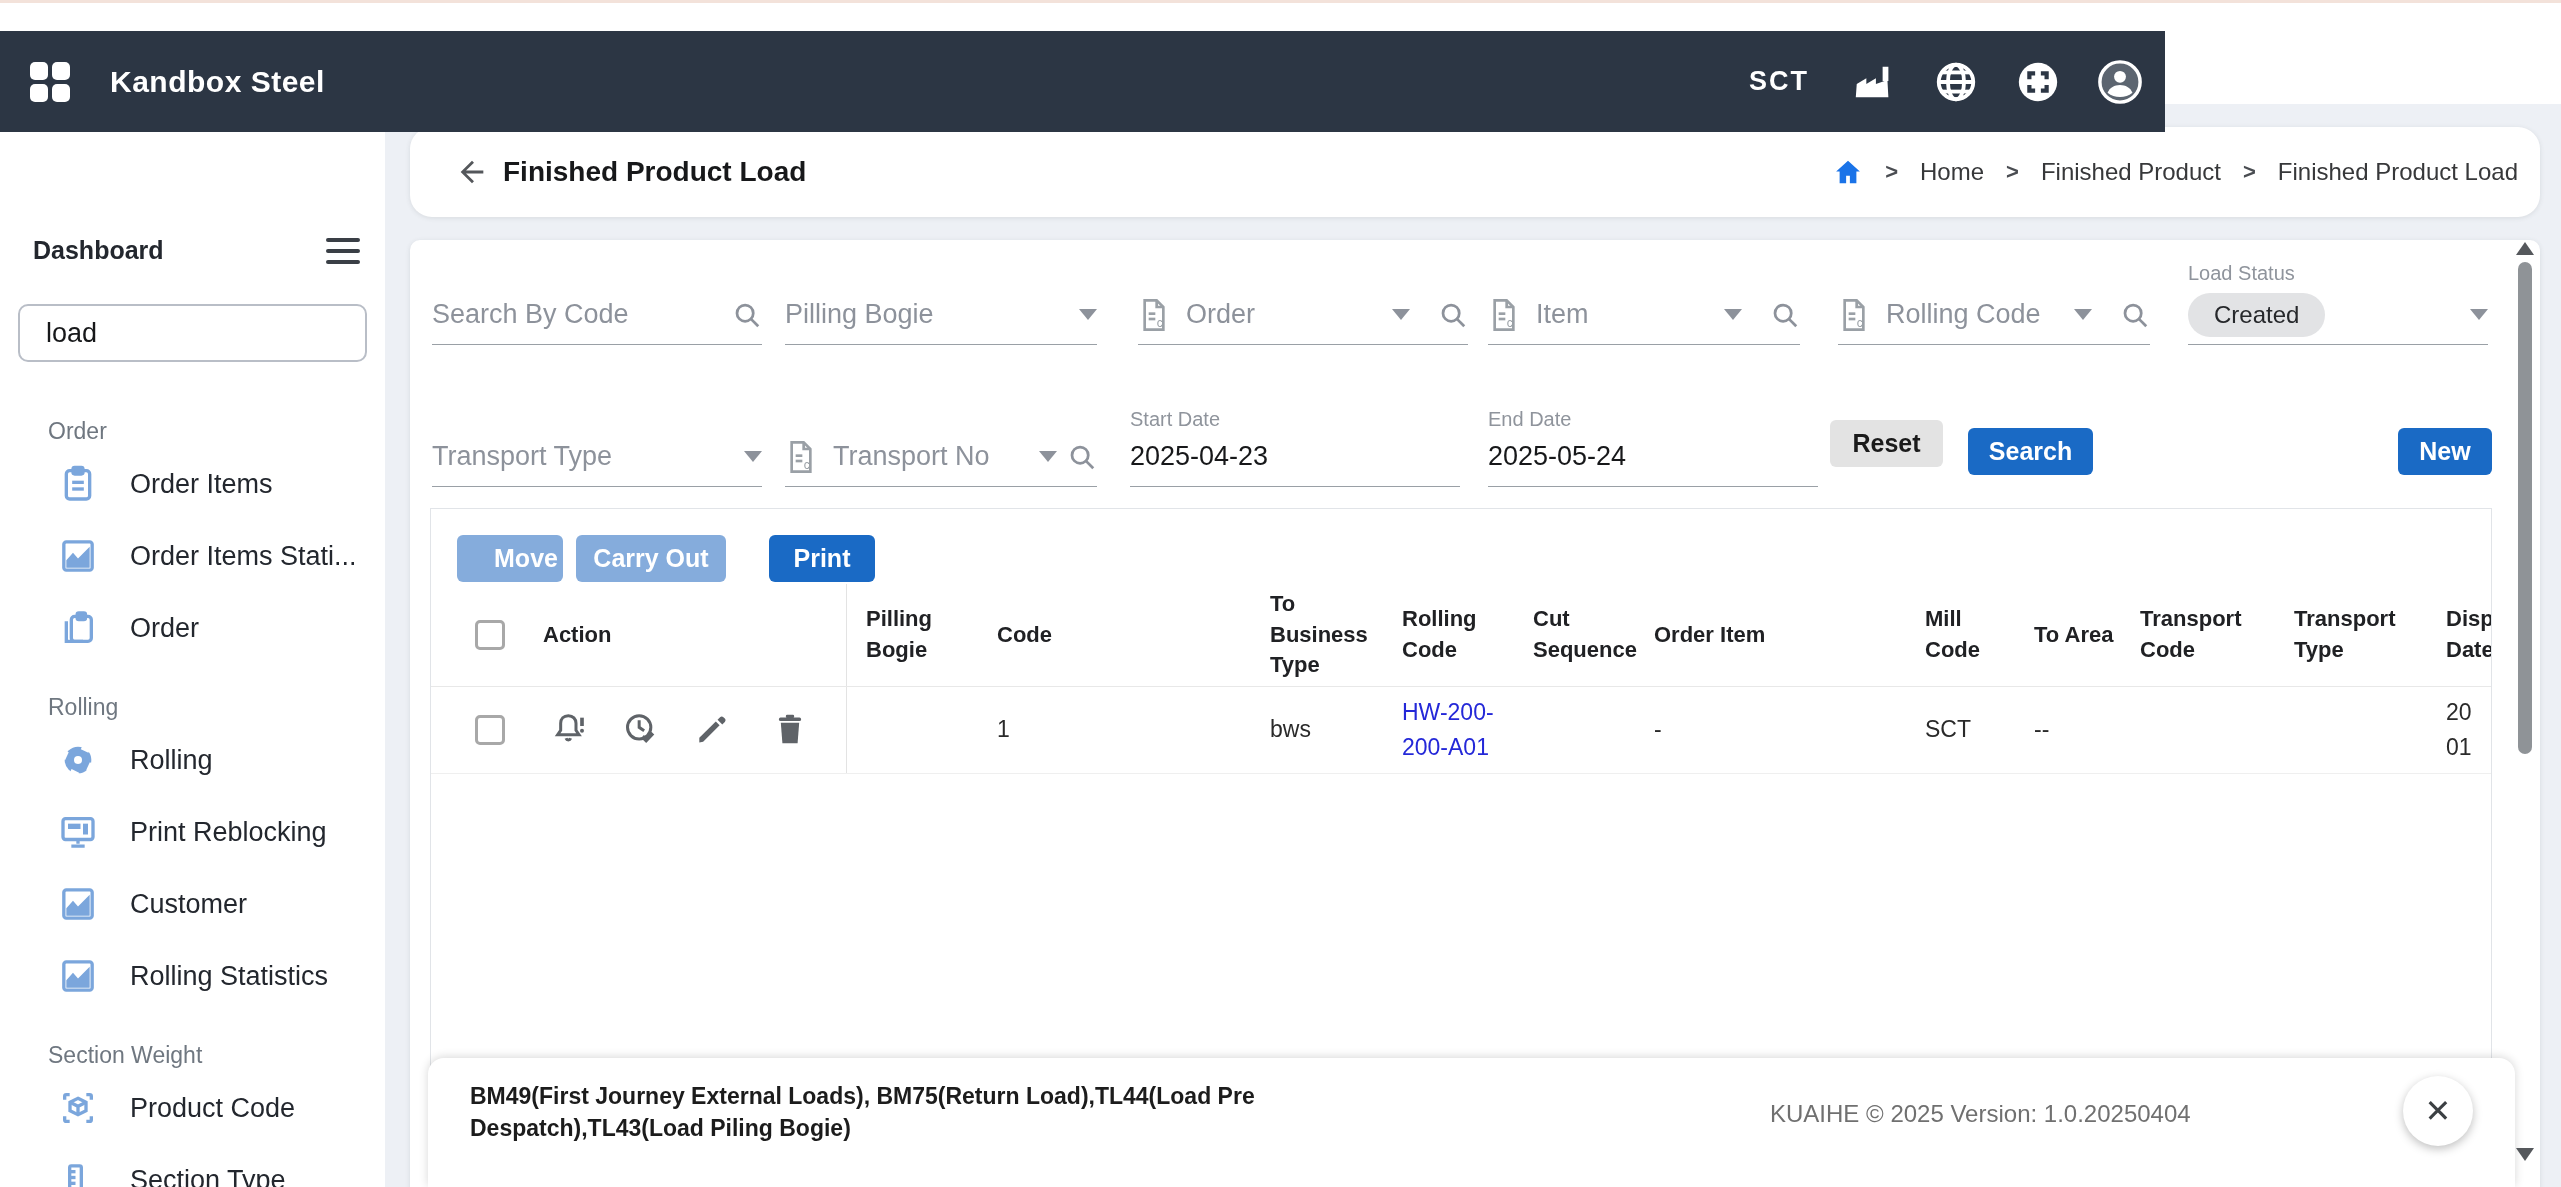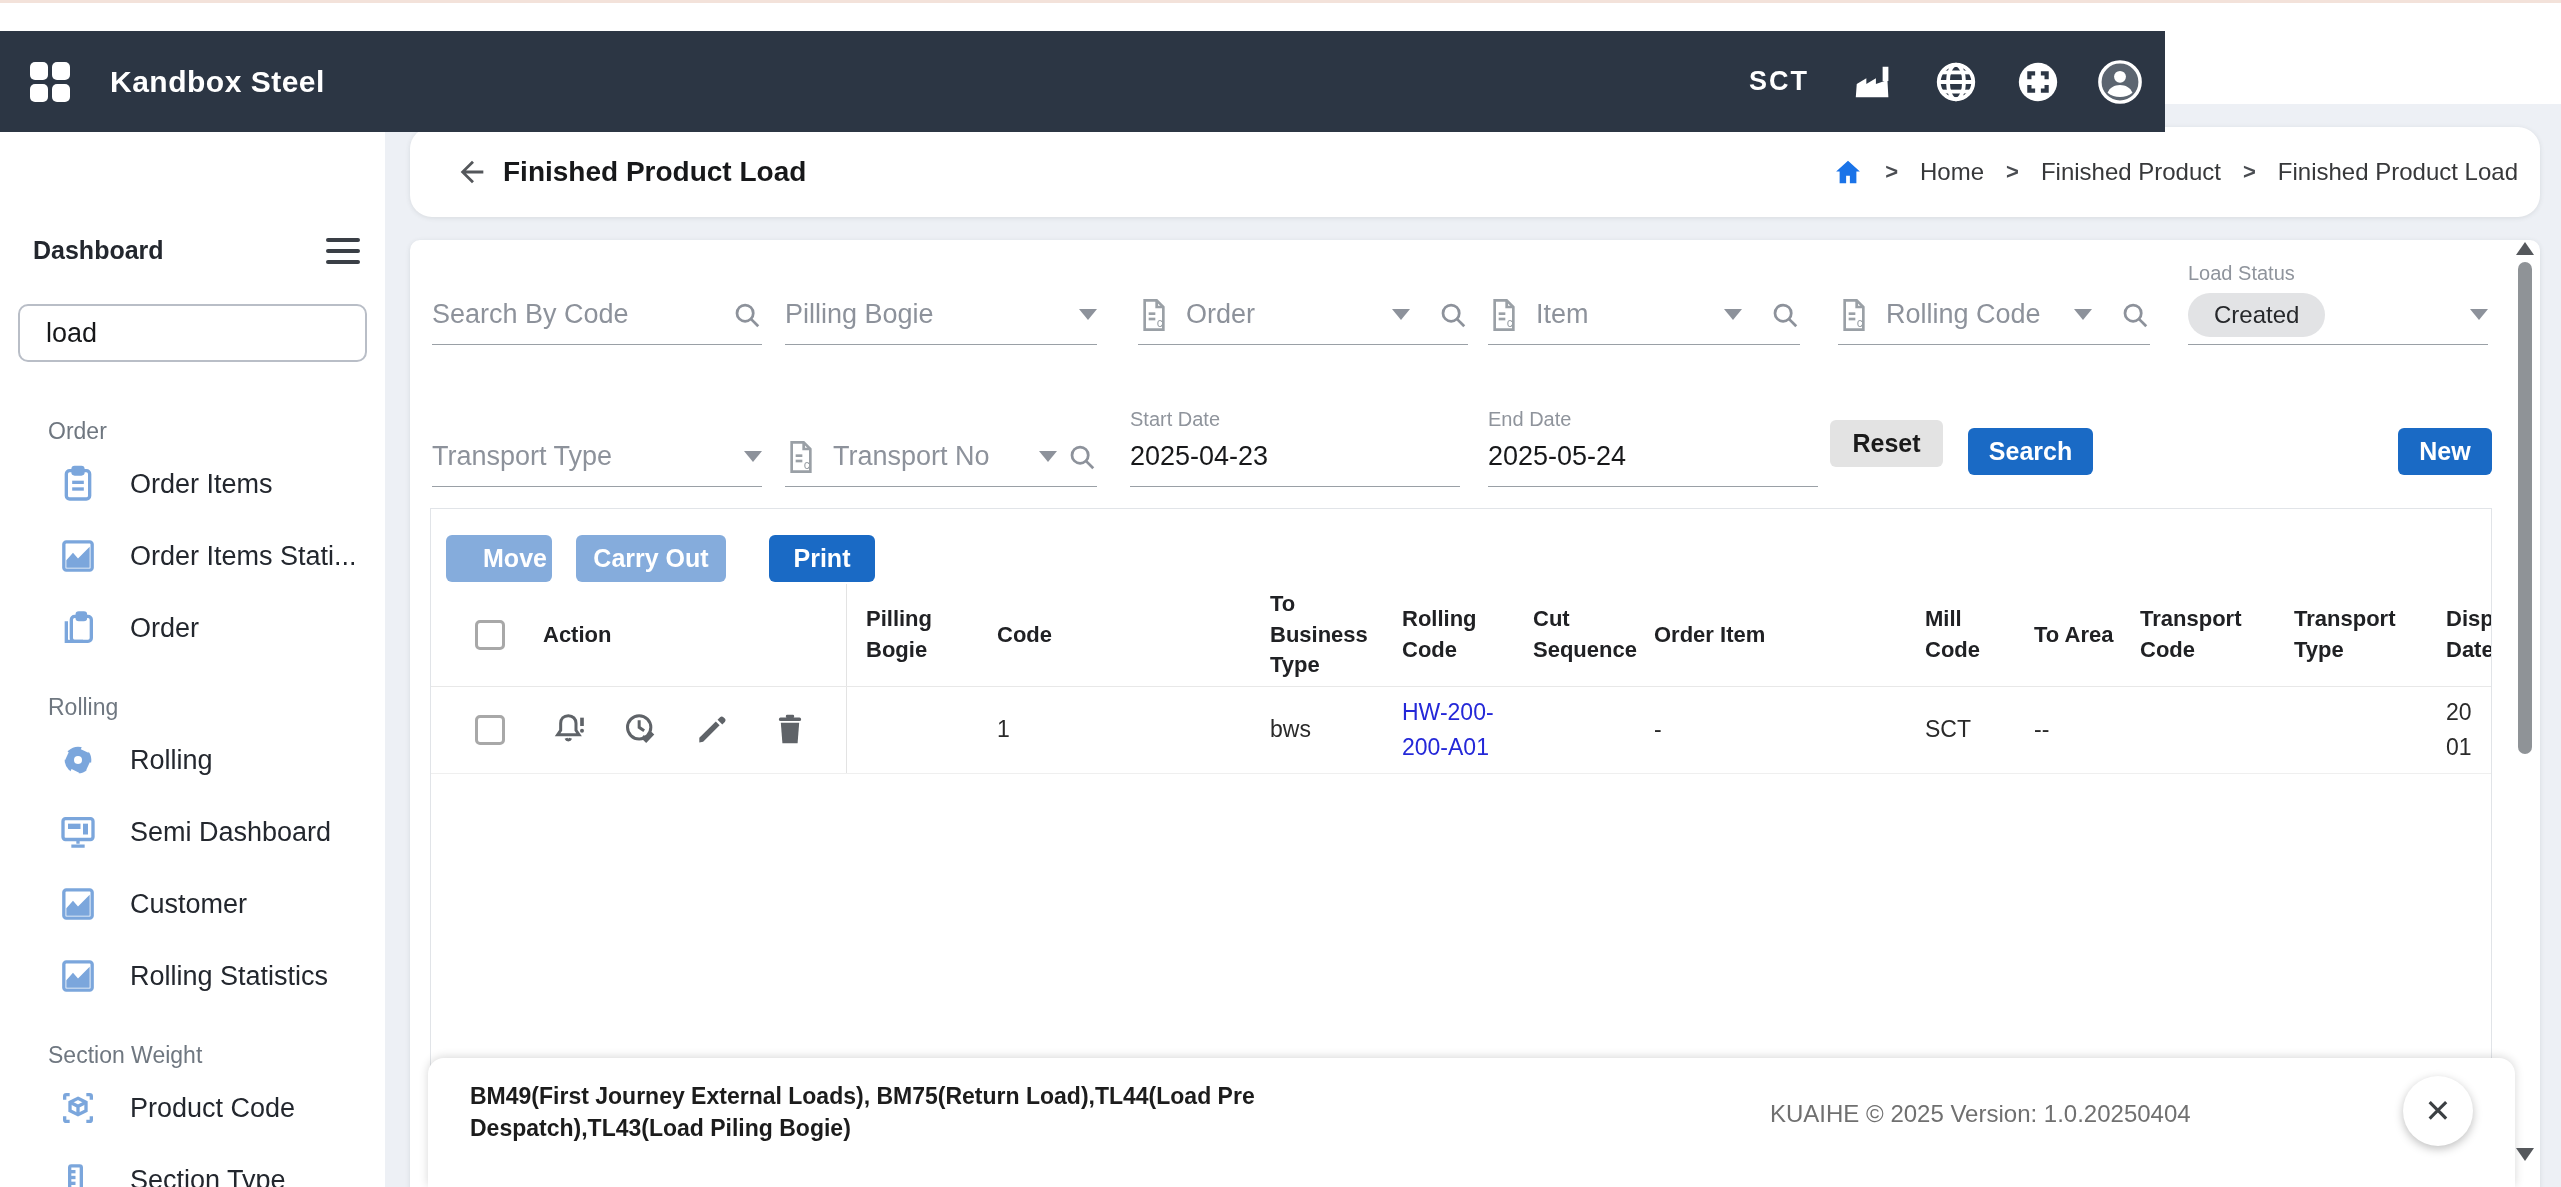--- a/index.html
+++ b/index.html
@@ -192,21 +192,21 @@
         </svg>
       <span class="lbl">Rolling</span>
     </div>
     <div class="side-item">
       <svg width="40" height="40" viewBox="0 0 24 24">
           <rect x="3" y="4" width="18" height="12.5" rx="1.5" fill="none" stroke="#7ba6dc" stroke-width="2"></rect>
           <rect x="6" y="7" width="7.5" height="3.2" fill="#7ba6dc"></rect>
           <rect x="15" y="7" width="3" height="6.5" fill="#7ba6dc"></rect>
           <path d="M12 16.5v2.5M8 20.5h8" stroke="#7ba6dc" stroke-width="2"></path>
         </svg>
-      <span class="lbl">Semi Dashboard</span>
+      <span class="lbl">Print Reblocking</span>
     </div>
     <div class="side-item">
       <svg width="40" height="40" viewBox="0 0 24 24">
           <rect x="3.5" y="3.5" width="17" height="17" rx="1.5" fill="none" stroke="#7ba6dc" stroke-width="2"></rect>
           <polygon points="5,19 5,14.5 9,10 12,13.5 19,6.5 19,19" fill="#7ba6dc"></polygon>
         </svg>
       <span class="lbl">Customer</span>
     </div>
     <div class="side-item">
       <svg width="40" height="40" viewBox="0 0 24 24">
@@ -361,21 +361,21 @@
     <span class="f-label" style="left:1078px; top:168px;">End Date</span>
     <div class="f-field" style="left:1078px; top:187px; width:330px;">
       <span class="f-value">2025-05-24</span>
     </div>
 
     <button class="btn btn-gray" style="position:absolute; left:1420px; top:180px; width:113px; height:47px;">Reset</button>
     <button class="btn btn-blue" style="position:absolute; left:1558px; top:188px; width:125px; height:47px;">Search</button>
     <button class="btn btn-blue" style="position:absolute; left:1988px; top:188px; width:94px; height:47px;">New</button>
 
     <div class="table-box">
-      <button class="btn btn-dis tb-btn" style="left:15px; width:106px;padding-left:32px;">Move</button>
+      <button class="btn btn-dis tb-btn" style="left:26px; width:106px;padding-left:32px;">Move</button>
       <button class="btn btn-dis tb-btn" style="left:145px; width:150px;">Carry Out</button>
       <button class="btn btn-blue tb-btn" style="left:338px; width:106px;">Print</button>
 
       <div class="col-sep"></div>
       <div class="hrow-line"></div>
       <div class="drow-line"></div>
 
       <div class="th" style="left:44px;">
           <span class="cbox"></span>
         </div>

